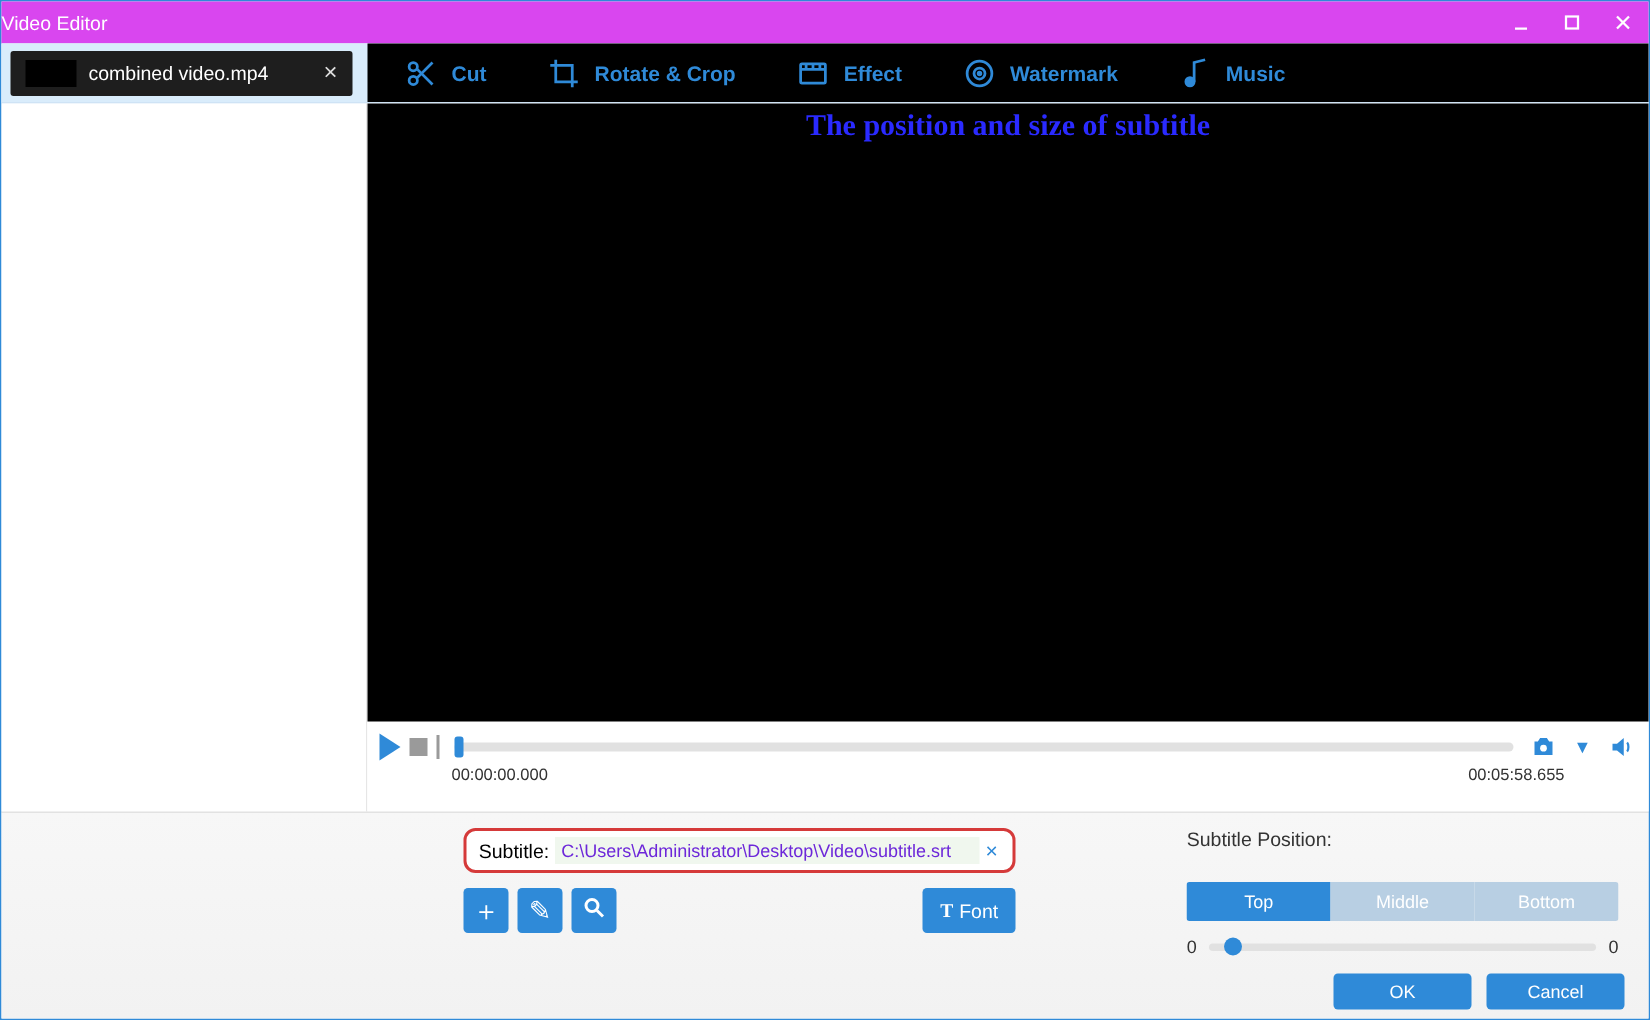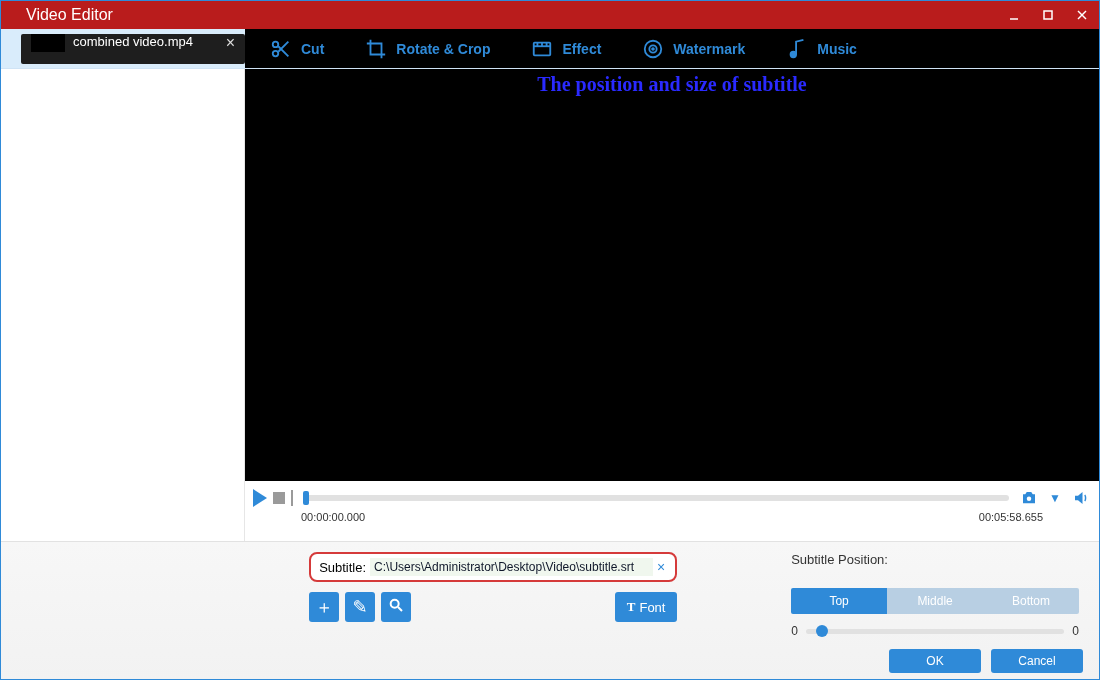--- a/index.html
+++ b/index.html
@@ -1,29 +1,29 @@
 <!DOCTYPE html>
 <html><head>
 <meta charset="utf-8">
 <style>
 * { box-sizing: border-box; margin: 0; padding: 0; font-family: "Segoe UI", Arial, sans-serif; }
 html, body { width: 1100px; height: 680px; overflow: hidden; background: #fff; }
 
 .window { width: 1100px; height: 680px; border: 1px solid #2f8ad8; display: flex; flex-direction: column; }
 
 
-.titlebar { height: 28px; background: #b91c1c; color: #fff; display: flex; align-items: center; padding-left: 25px; font-size: 16px; }
+.titlebar { height: 28px; background: #d946ef; color: #fff; display: flex; align-items: center; padding-left: 0; font-size: 13px; }
 .titlebar .spacer { flex: 1; }
 .titlebar .winbtn { width: 34px; height: 28px; display: flex; align-items: center; justify-content: center; }
 .titlebar .winbtn svg { stroke: #fff; fill: none; }
 
 
 .topstrip { height: 40px; display: flex; background: #d9ecfb; border-bottom: 1px solid #cfe3f5; }
 .file-tab-area { width: 244px; background: #d9ecfb; display: flex; align-items: center; }
-.file-tab { margin-left: 20px; height: 30px; background: #1e1e1e; color: #fff; display: flex; font-size: 13px; padding: 0 10px; border-radius: 2px; width: 228px; }
+.file-tab { margin-left: 6px; height: 30px; background: #1e1e1e; color: #fff; display: flex; align-items: center; font-size: 13px; padding: 0 10px; border-radius: 2px; width: 228px; }
 .file-thumb { width: 34px; height: 18px; background: #000; margin-right: 8px; }
 .file-tab .close { margin-left: auto; color: #ddd; font-size: 16px; padding-left: 8px; }
 
 .tooltabs { flex: 1; display: flex; align-items: center; background: #000000; padding-left: 14px; gap: 20px; }
 .tooltab { display: flex; align-items: center; gap: 8px; color: #2f8ad8; font-weight: 600; font-size: 14px; height: 32px; padding: 0 10px; border-radius: 2px; }
 .tooltab .ticon { width: 24px; height: 24px; display: flex; align-items: center; justify-content: center; }
 .tooltab.active { background: #2f8ad8; color: #fff; }
 
 
 .main { flex: 1; display: flex; min-height: 0; justify-content: space-between; }
@@ -41,21 +41,21 @@
 .track-handle { position: absolute; left: 0; top: -4px; width: 6px; height: 14px; background: #2f8ad8; border-radius: 2px; }
 .chip { width: 20px; height: 20px; display: flex; align-items: center; justify-content: center; color: #2f8ad8; }
 .transport-row2 { display: flex; font-size: 11px; color: #333; padding: 0 48px 0 48px; }
 .transport-row2 .r { margin-left: auto; }
 
 
 .bottom { height: 138px; border-top: 1px solid #e2e2e2; background: linear-gradient(#f7f7f7, #f2f2f2); display: flex; flex-direction: column; }
 .controls-row { flex: 1; display: flex; padding: 10px 20px 0 20px; gap: 54px; }
 
 .subtitle-box { border: 2px solid #d53a3a; border-radius: 8px; width: 368px; height: 30px; display: flex; align-items: center; padding: 0 6px 0 8px; background: #fff; font-size: 13px; }
-.subtitle-box input { flex: 1; border: none; background: #f0f7ee; font-size: 12px; padding: 2px 4px; outline: none; color: #0f172a; }
+.subtitle-box input { flex: 1; border: none; background: #f0f7ee; font-size: 12px; padding: 2px 4px; outline: none; color: #6d28d9; }
 .subtitle-box .x { color: #2f8ad8; padding: 0 4px; font-size: 14px; }
 
 .sub-buttons { display: flex; gap: 6px; margin-top: 10px; align-items: center; }
 .iconbtn { width: 30px; height: 30px; background: #2f8ad8; border-radius: 3px; color: #fff; display: flex; align-items: center; justify-content: center; font-size: 18px; }
 .fontbtn { width: 62px; height: 30px; background: #2f8ad8; border-radius: 3px; color: #fff; display: flex; align-items: center; justify-content: center; font-size: 13px; gap: 4px; margin-left: auto; }
 .left-stack { display: flex; flex-direction: column; width: 368px; }
 
 .pos-col { margin-left: 60px; width: 300px; }
 .pos-label { font-size: 13px; color: #333; margin-bottom: 21px; }
 .seg { display: flex; height: 26px; border-radius: 2px; overflow: hidden; }

